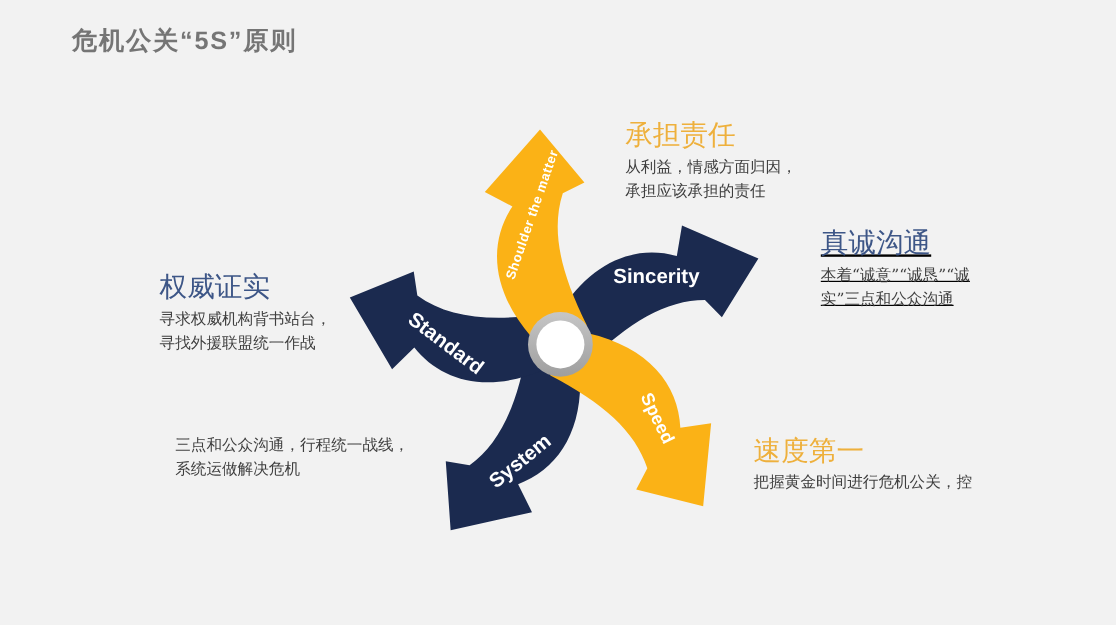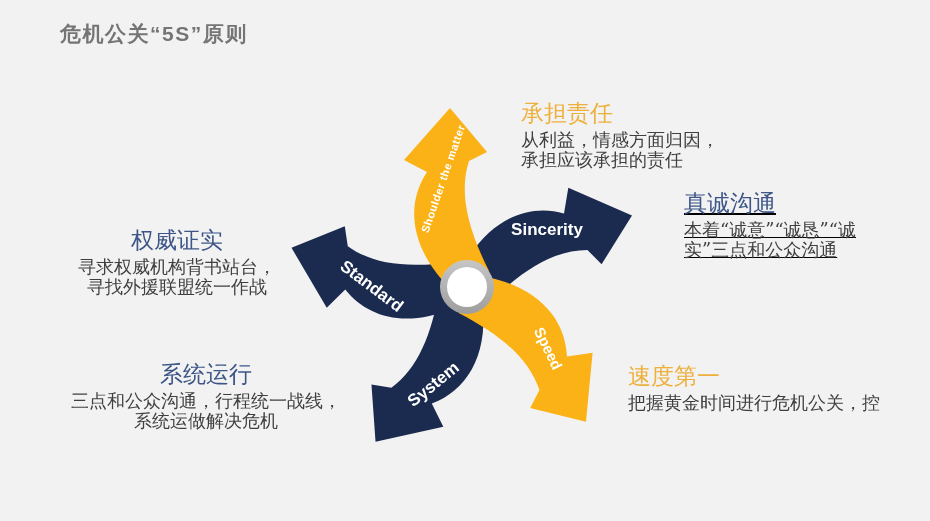--- a/index.html
+++ b/index.html
@@ -29,24 +29,24 @@
     position:absolute;
     font-family:"DejaVu Serif","Liberation Serif",serif;
     white-space:nowrap;
   }
   .callout-heading{
     font-size:23px;line-height:24px;margin-bottom:5px;
   }
   .heading-gold{color:var(--gold_heading,#EEB03C);}
   .heading-navy{color:var(--navy_heading,#3D5687);}
   .callout-line{
-    font-size:18px;line-height:20px;
+    font-size:13px;line-height:20px;
     color:var(--body_text,#3F3F3F);
   }
-  .align-right{text-align:center;}
+  .align-right{text-align:left;}
   .callout-shoulder{left:521px;top:101px;}
   .callout-sincerity{left:684px;top:191px;text-decoration:underline;}
   .callout-standard{right:654px;top:228px;}
   .callout-system{right:589px;top:362px;}
   .callout-speed{left:628px;top:364px;}
 </style>
 </head>
 <body>
 
 <div class="slide">
@@ -97,21 +97,20 @@
     <div class="callout-line">实”三点和公众沟通</div>
   </div>
 
   <div class="callout callout-standard align-right">
     <div class="callout-heading heading-navy">权威证实</div>
     <div class="callout-line">寻求权威机构背书站台，</div>
     <div class="callout-line">寻找外援联盟统一作战</div>
   </div>
 
   <div class="callout callout-system align-right">
-    <div class="callout-heading heading-navy">系统运行</div>
     <div class="callout-line">三点和公众沟通，行程统一战线，</div>
     <div class="callout-line">系统运做解决危机</div>
   </div>
 
   <div class="callout callout-speed">
     <div class="callout-heading heading-gold">速度第一</div>
     <div class="callout-line">把握黄金时间进行危机公关，控</div>
   </div>
 
 </div>

